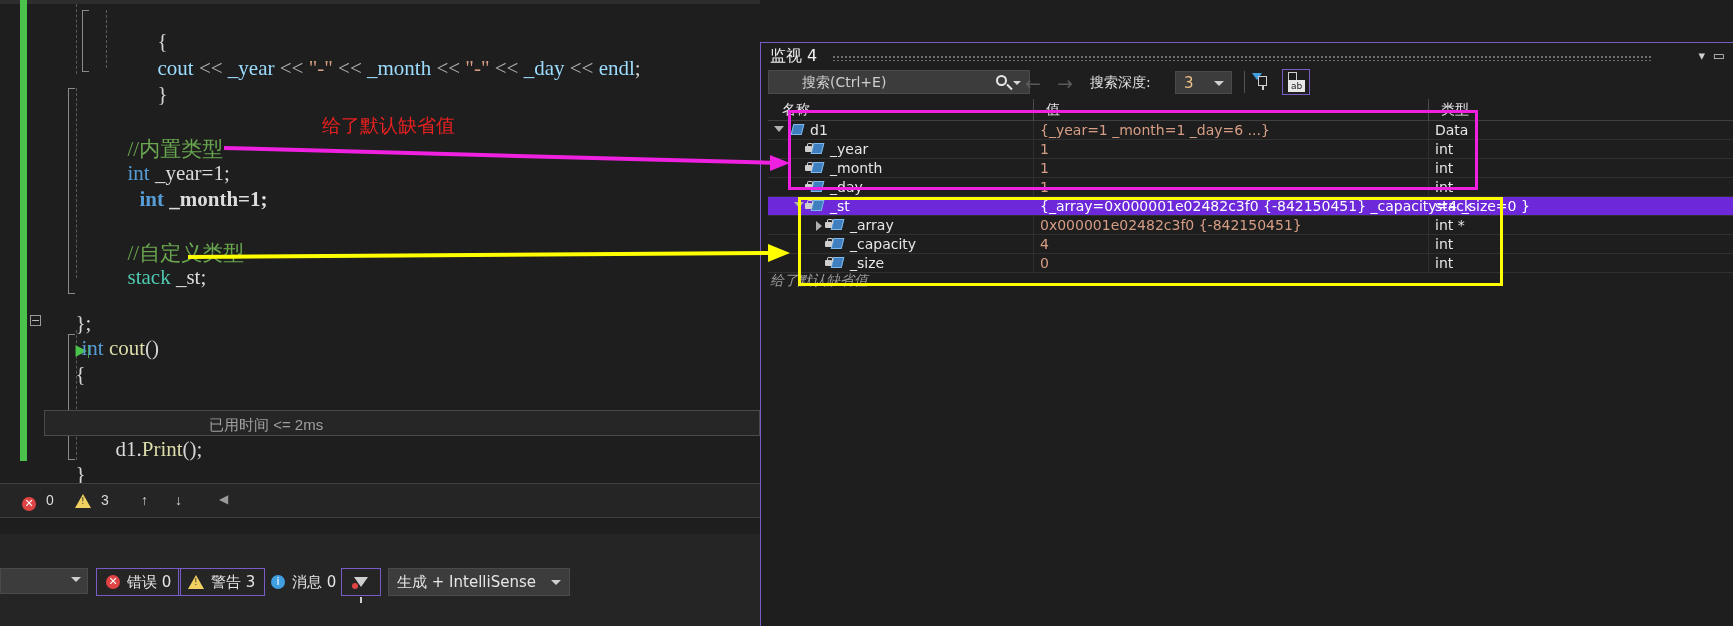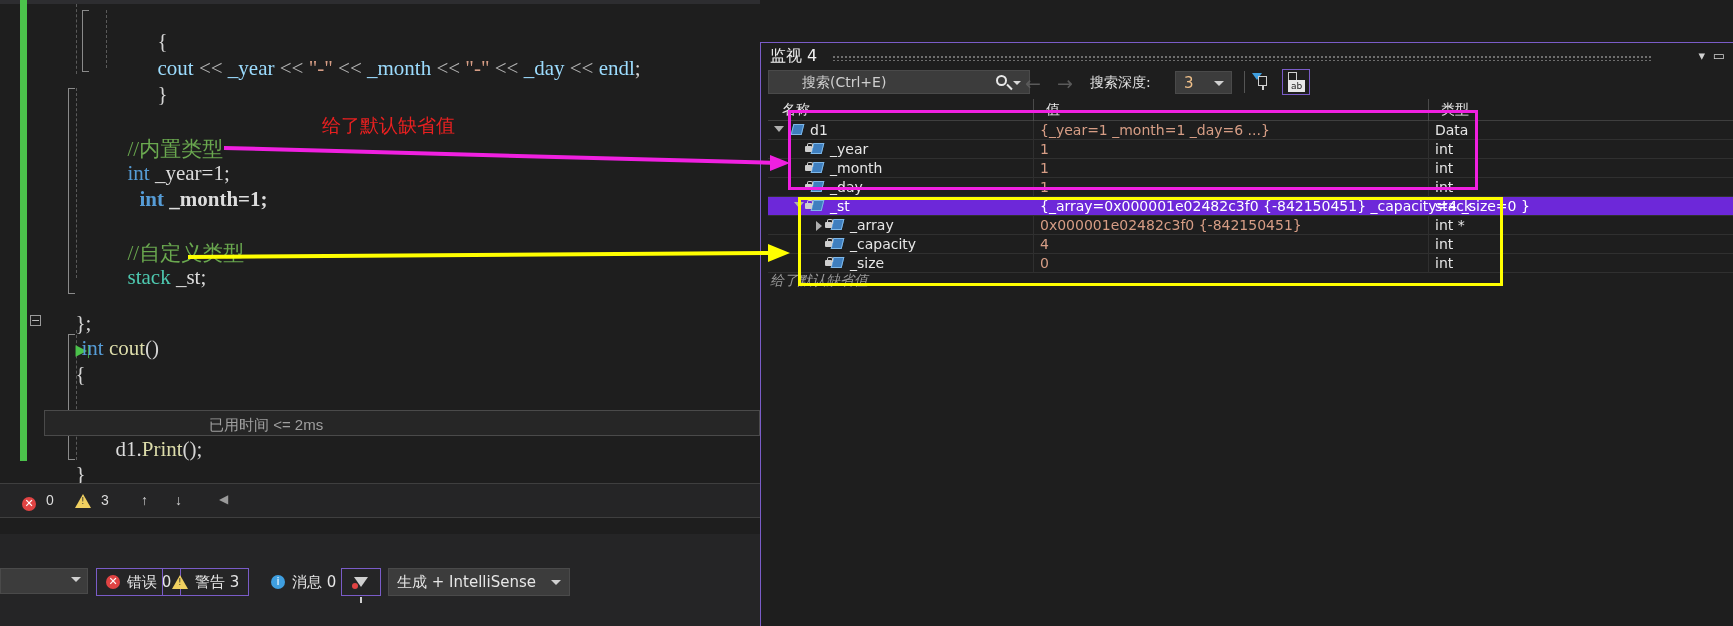--- a/index.html
+++ b/index.html
@@ -412,21 +412,21 @@
     <div class="bb-row" style="left:0; top:34px; width:760px;">
       <div class="combo" style="left:0; top:0;">
         <div class="arrow"></div>
       </div>
 
       <div class="chip" style="left:96px;">
         <span class="ico-err">✕</span>
         <span>错误 0</span>
       </div>
 
-      <div class="chip" style="left:162px;justify-content:flex-end;">
+      <div class="chip" style="left:178px;justify-content:flex-end;">
         <span class="ico-warn"></span>
         <span>警告 3</span>
       </div>
 
       <div class="chip bare" style="left:262px;">
         <span class="ico-info">i</span>
         <span>消息 0</span>
       </div>
 
       <div class="chip chip-filter" style="left:341px;">

